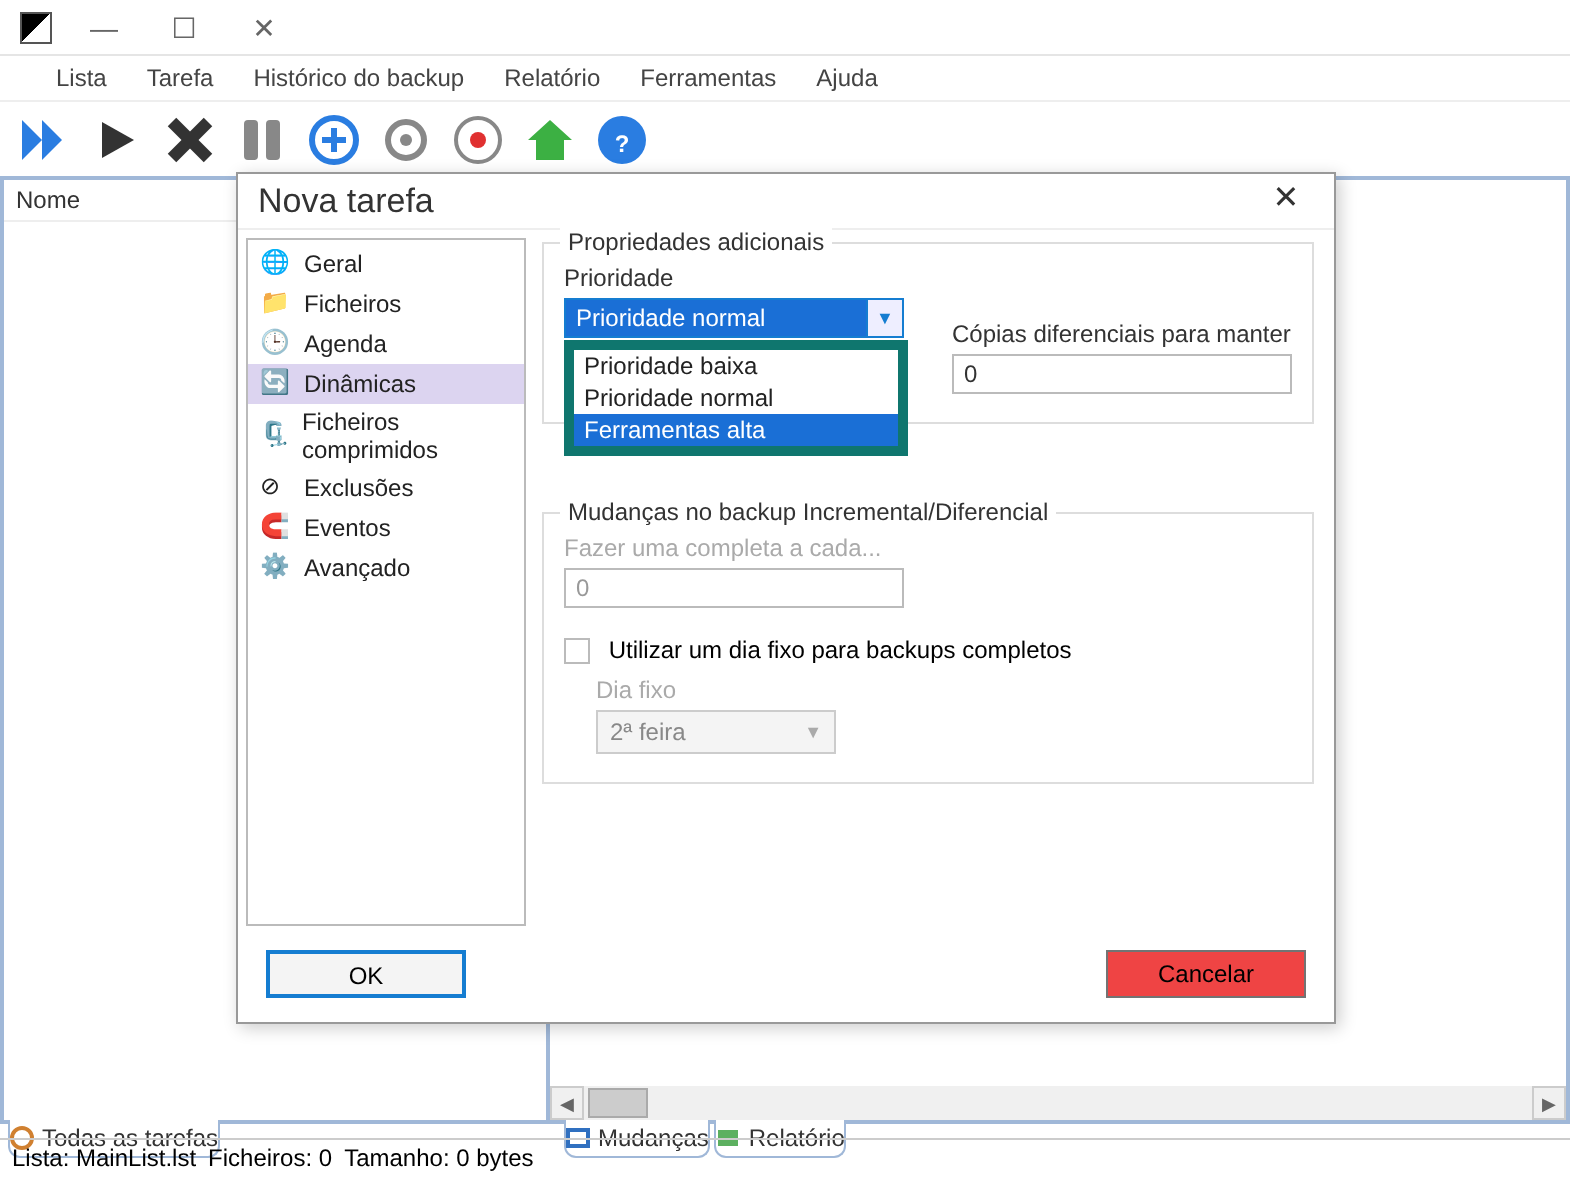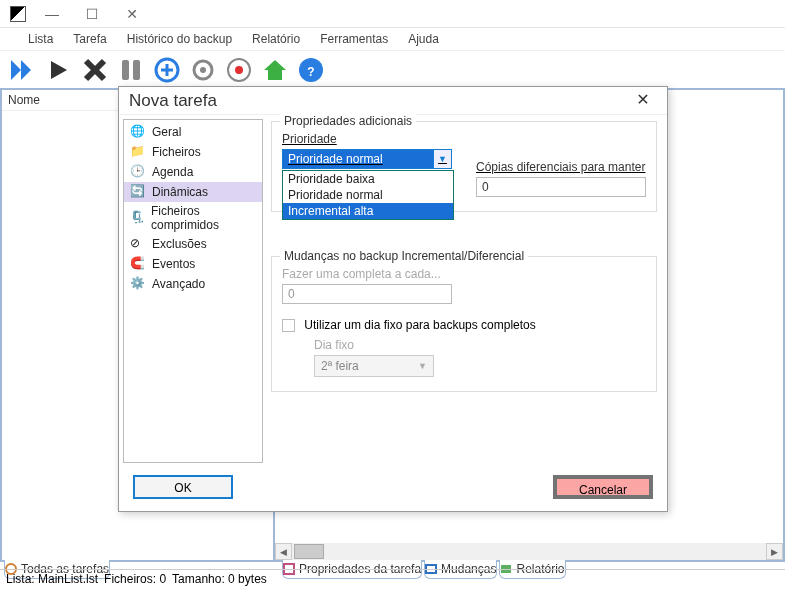--- a/index.html
+++ b/index.html
@@ -50,30 +50,30 @@
   .navitem.sel { background:#dcd4f0; }
   .navicon { width:16px; height:16px; display:inline-block; }
   .dlg-content { flex:1; padding:6px 10px 6px 4px; position:relative;}
   .group { border:1px solid #ddd; padding:10px 10px 14px 10px; margin-bottom:10px; position:relative;}
   .group-legend { position:absolute; top:-8px; left:8px; background:#fff; padding:0 4px; color:#333; font-size:12px;}
   .field-label { color:#333; margin-bottom:3px; }
   .field-label.disabled { color:#aaa; }
   .combo { width:170px; height:20px; border:1px solid #157dd1; background:#fff; position:relative; display:flex; align-items:center;}
   .combo .sel { background:#1a6fd6; color:#fff; flex:1; padding:2px 5px;}
   .combo .cbtn { width:18px; height:100%; background:#eef; border-left:1px solid #157dd1; display:flex; align-items:center; justify-content:center; color:#157dd1; font-size:9px;}
-  .dropdown { position:absolute; top:20px; left:-1px; width:172px; border:1px solid #0f766e; background:#fff; z-index:5;}
+  .dropdown { position:absolute; top:20px; left:-1px; width:172px; border:5px solid #0f766e; background:#fff; z-index:5;}
   .dropdown .opt { padding:1px 5px; color:#222;}
   .dropdown .opt.hi { background:#1a6fd6; color:#fff;}
   .num { width:170px; height:20px; border:1px solid #bbb; padding:2px 5px; color:#333;}
   .num.disabled { color:#999; background:#fff;}
-  .row { display:flex; gap:24px;text-decoration:underline; }
+  .row { display:flex; gap:24px; }
   .checkbox { width:13px; height:13px; border:1px solid #bbb; display:inline-block; margin-right:6px; vertical-align:middle;}
   .combo-disabled { width:120px; height:22px; border:1px solid #ccc; background:#f4f4f4; color:#888; padding:2px 6px; display:flex; align-items:center; justify-content:space-between;}
   .dlg-footer { height:40px; display:flex; justify-content:space-between; align-items:center; gap:10px; padding:0 14px;}
-  .btn { width:100px; height:24px; border:4px solid #737373; background:#fca5a5; text-align:center; line-height:22px;}
+  .btn { width:100px; height:24px; border:1px solid #737373; background:#ef4444; text-align:center; line-height:22px;}
   .btn.primary { border:2px solid #157dd1; background:#f4f4f4;}
 </style>
 </head>
 <body>
 
 <div class="titlebar">
   <div class="appicon"></div>
   <div class="winbtn">—</div>
   <div class="winbtn">☐</div>
   <div class="winbtn">✕</div>
@@ -160,26 +160,20 @@
 
 <div class="bottomtabs-left">
   <div class="tab">
     <span class="ticon"><svg width="12" height="12">
           <circle cx="6" cy="6" r="5" fill="none" stroke="#d08030" stroke-width="2"></circle>
         </svg></span>
     <span>Todas as tarefas</span>
   </div>
 </div>
 <div class="bottomtabs-right">
-  <div class="tab">
-    <span class="ticon"><svg width="12" height="12">
-          <rect x="1" y="1" width="10" height="10" fill="none" stroke="#c05080" stroke-width="2"></rect>
-        </svg></span>
-    <span>Propriedades da tarefa</span>
-  </div>
   <div class="tab">
     <span class="ticon"><svg width="12" height="12">
           <rect x="1" y="2" width="10" height="8" fill="none" stroke="#3070c0" stroke-width="2"></rect>
         </svg></span>
     <span>Mudanças</span>
   </div>
   <div class="tab">
     <span class="ticon"><svg width="12" height="12">
           <rect x="1" y="2" width="10" height="8" fill="#5cb060"></rect>
         </svg></span>
@@ -239,21 +233,21 @@
         <div class="group-legend">Propriedades adicionais</div>
         <div class="row">
           <div>
             <div class="field-label">Prioridade</div>
             <div class="combo">
               <div class="sel">Prioridade normal</div>
               <div class="cbtn">▼</div>
               <div class="dropdown">
                 <div class="opt">Prioridade baixa</div>
                 <div class="opt">Prioridade normal</div>
-                <div class="opt hi">Incremental alta</div>
+                <div class="opt hi">Ferramentas alta</div>
               </div>
             </div>
           </div>
           <div style="margin-top:28px">
             <div class="field-label">Cópias diferenciais para manter</div>
             <input class="num" value="0" style="">
           </div>
         </div>
       </div>
 
@@ -261,21 +255,21 @@
 
       <div class="group">
         <div class="group-legend">Mudanças no backup Incremental/Diferencial</div>
         <div class="field-label disabled">Fazer uma completa a cada...</div>
         <input class="num disabled" value="0" style="">
         <div style="height:14px"></div>
         <div>
           <span class="checkbox"></span>
           <span>Utilizar um dia fixo para backups completos</span>
         </div>
-        <div style="margin-left:32px; margin-top:6px;">
+        <div style="margin-left:16px; margin-top:6px;">
           <div class="field-label disabled">Dia fixo</div>
           <div class="combo-disabled">
             <span>2ª feira</span>
             <span style="font-size:9px;color:#aaa;">▼</span>
           </div>
         </div>
       </div>
 
     </div>
   </div>

